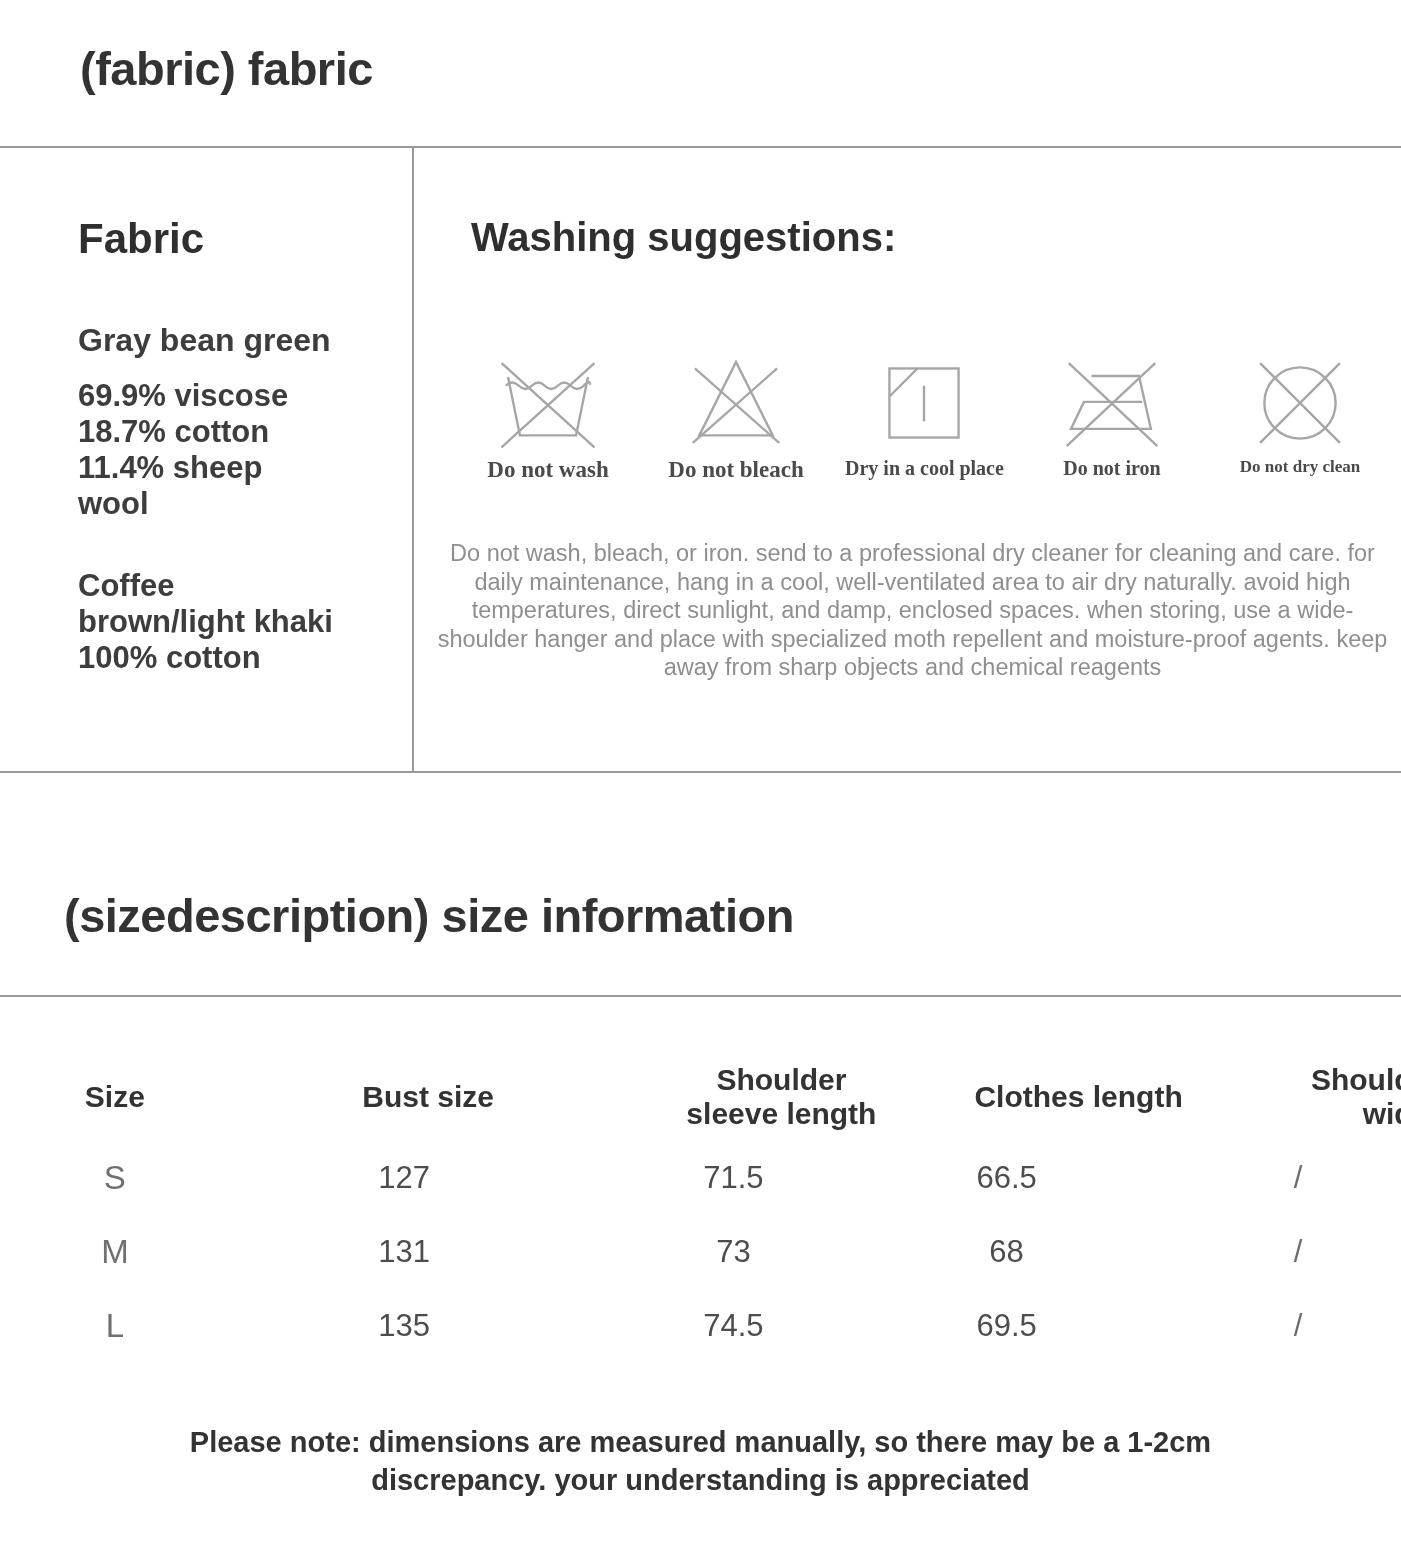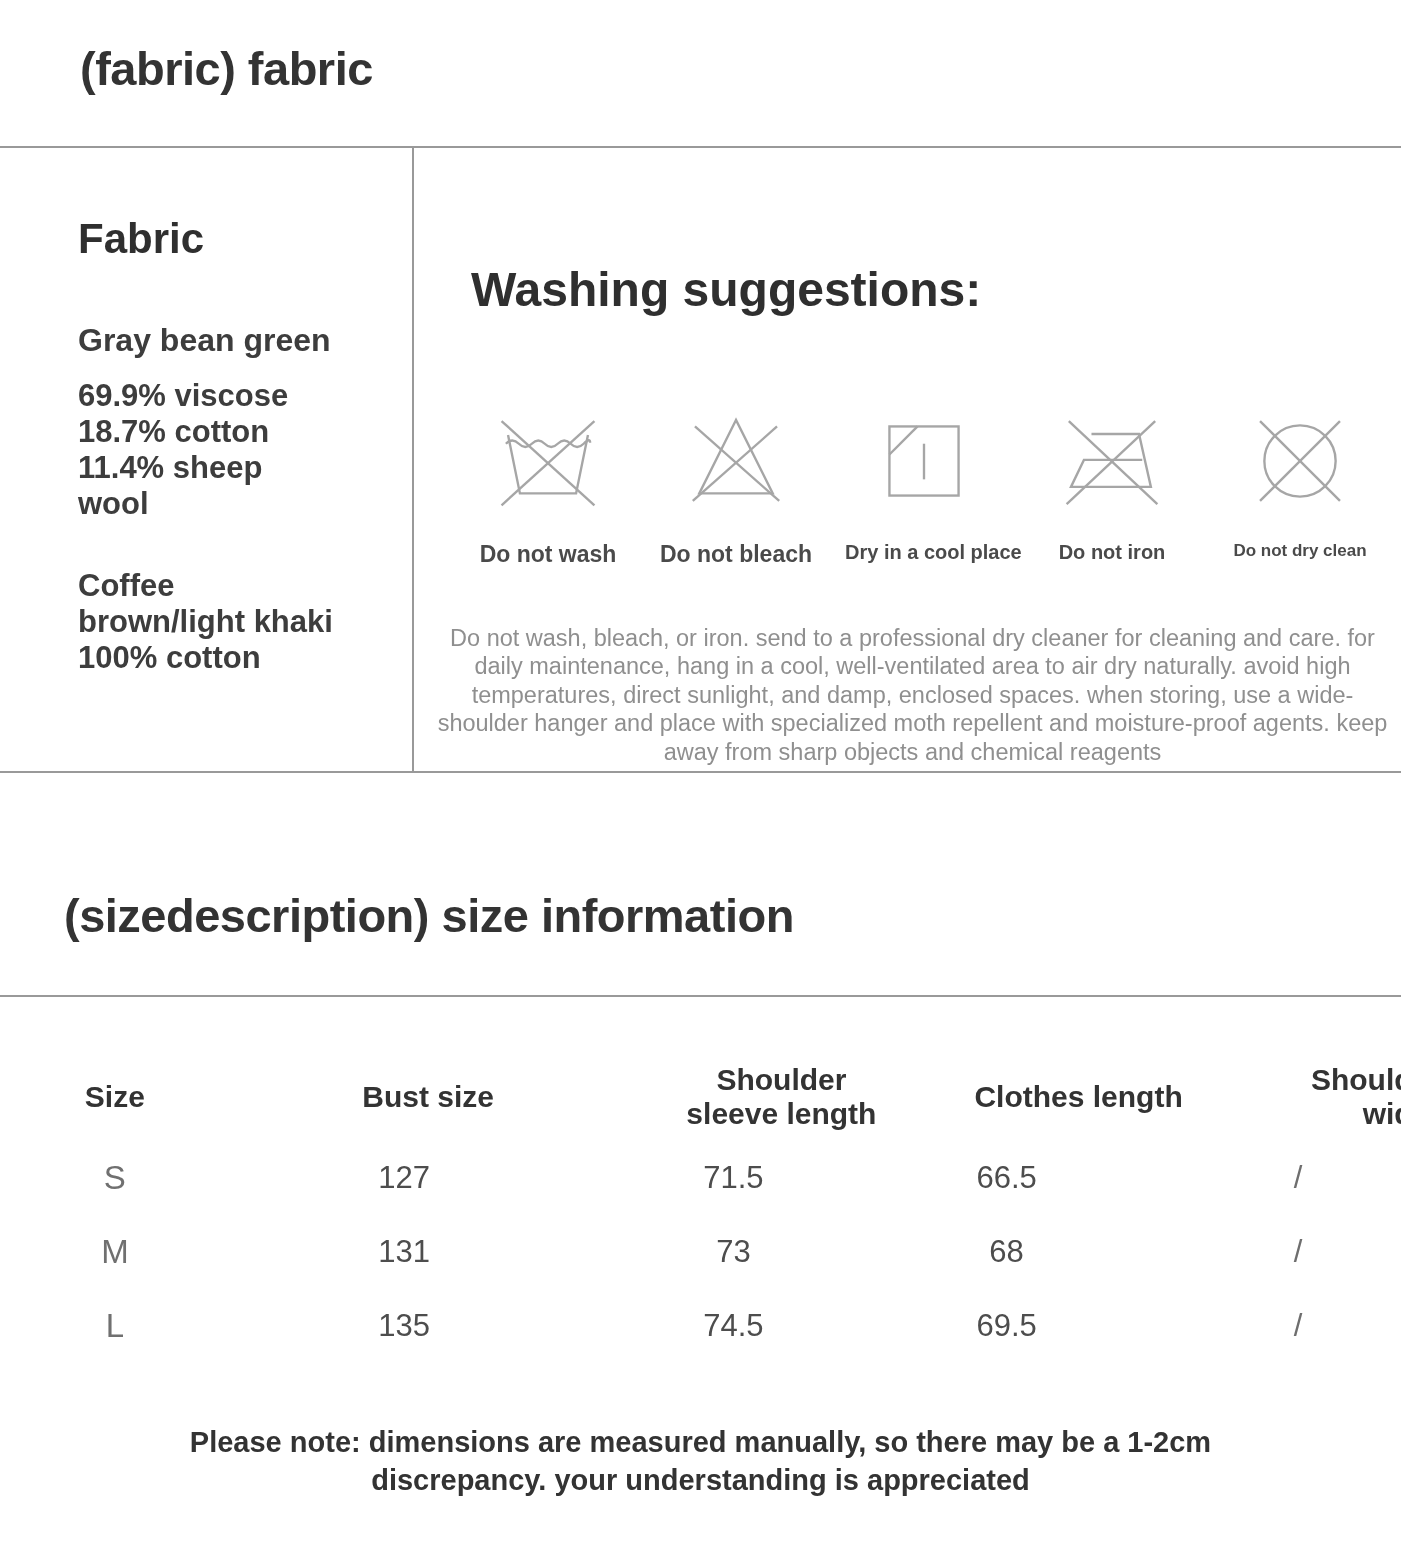--- a/index.html
+++ b/index.html
@@ -34,29 +34,29 @@
     border-right:2px solid #999999;
     padding:66px 28px 0 78px;
   }
   .h2 { font-size:42px; font-weight:600; color:#2f2f2f; line-height:1.18; }
   .fabric-group { font-size:31px; font-weight:600; color:#3d3d3d; line-height:36px; }
   .fabric-group.g0 { margin-top:58px; font-size:32px; }
   .fabric-group.g1 { margin-top:20px; }
   .fabric-group.g2 { margin-top:46px; }
 
   .washing-col { flex:1 1 auto; padding-top:66px; }
-  .washing-col .h2 { margin-left:57px; font-size:48px;margin-top:48px; }
+  .washing-col .h2 { margin-left:57px; font-size:40px; }
   .icons-row {
     margin-top:88px;
     display:flex; justify-content:space-between;
     padding-left:55px; padding-right:22px;
   }
   .icon-item { width:158px; text-align:center; }
   .icon-item svg { display:block; margin:0 auto; }
-  .icon-label { display:block; margin-top:26px; font-weight:600; color:#4a4a4a; white-space:nowrap; }
+  .icon-label { display:block; margin-top:0; font-weight:600; color:#4a4a4a; white-space:nowrap;font-family:Liberation Serif, serif; }
   .icon-item:nth-of-type(1) .icon-label { font-size:23px; }
   .icon-item:nth-of-type(2) .icon-label { font-size:23px; }
   .icon-item:nth-of-type(3) .icon-label { font-size:20px; }
   .icon-item:nth-of-type(4) .icon-label { font-size:20px; }
   .icon-item:nth-of-type(5) .icon-label { font-size:17px; }
   .care-note {
     margin:56px 8px 0 18px;
     text-align:center;
     font-size:23.5px; line-height:28.5px;
     color:#8f8f8f; font-weight:400;

